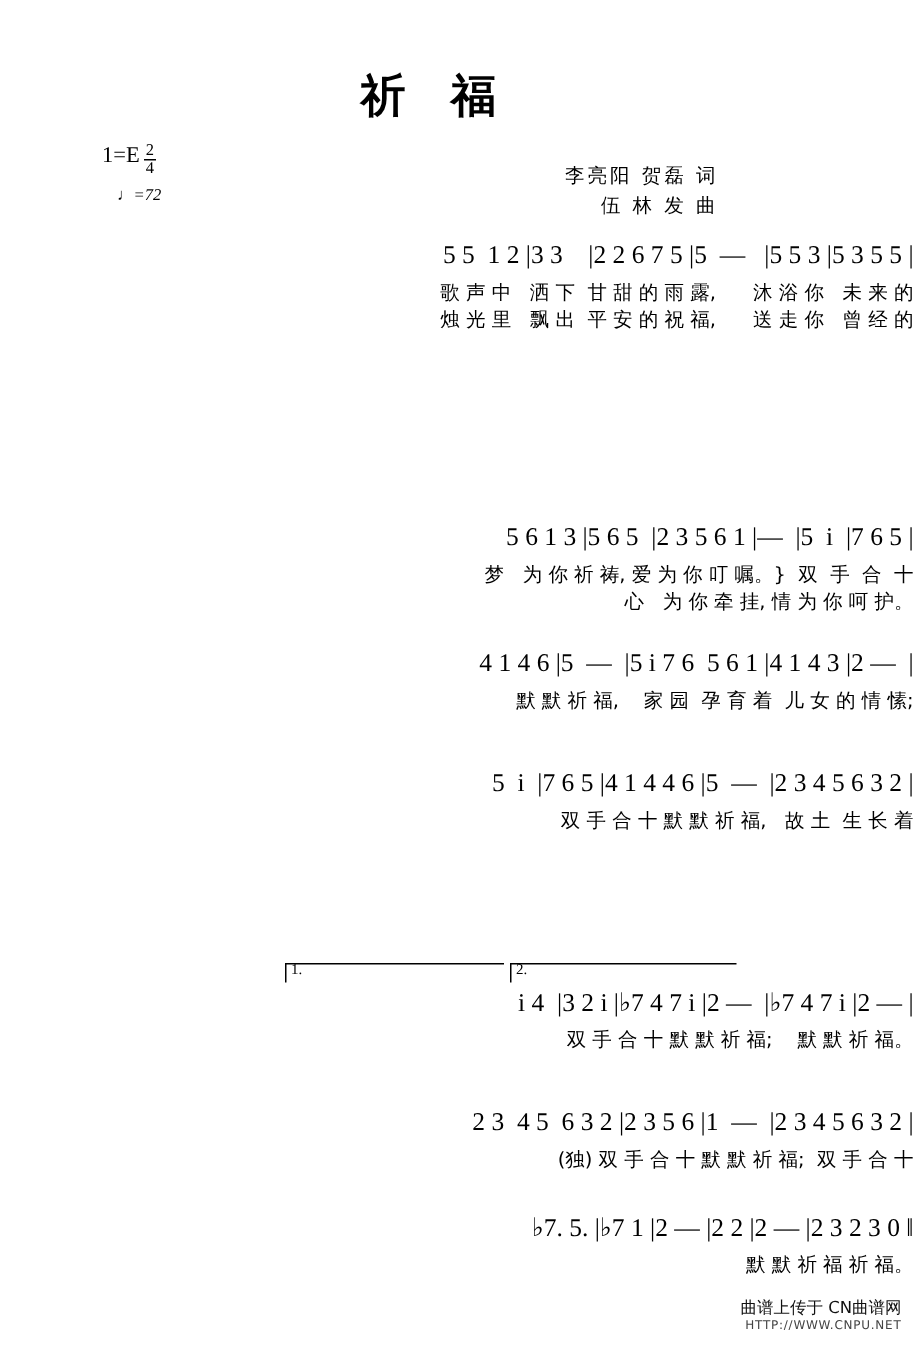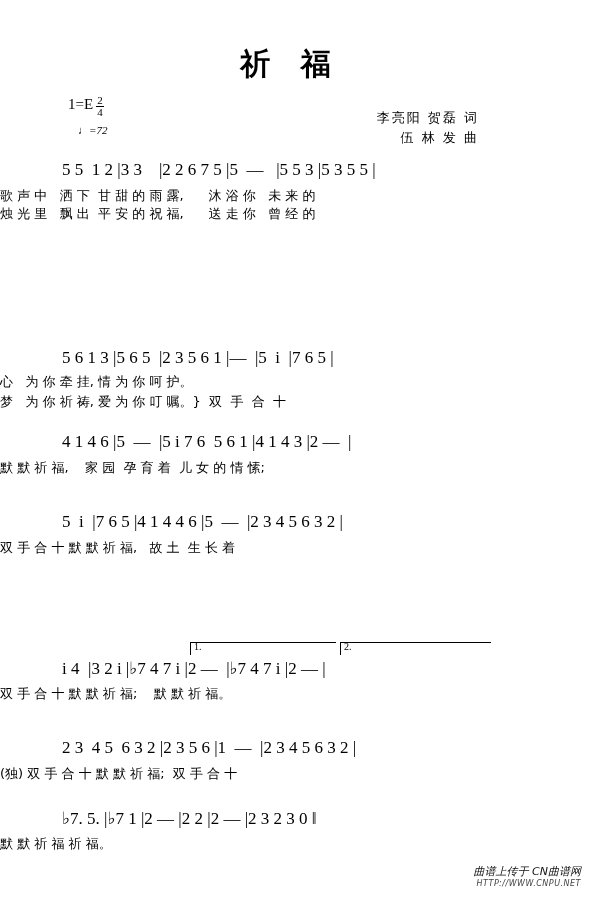--- a/index.html
+++ b/index.html
@@ -67,20 +67,21 @@
     font-size: 13px;
     line-height: 20px;
     font-family: "DejaVu Sans", sans-serif;
     text-align: right;
     letter-spacing: 2px;
   }
   .system {
     position: absolute;
     left: 0;
     width: 609px;
+    text-align: right;
   }
   .notes {
     position: relative;
     height: 26px;
     font-family: "Liberation Serif", serif;
     font-size: 17px;
     white-space: pre;
     padding-left: 62px;
     letter-spacing: 0px;
   }
@@ -90,25 +91,24 @@
     font-size: 13px;
     white-space: pre;
     height: 20px;
     line-height: 20px;
   }
   .lyric2 {
     margin-top: -2px;
   }
   .watermark {
     position: absolute;
-    right: 28px;
+    right: 8px;
     bottom: 12px;
     text-align: right;
     font-family: "DejaVu Sans", sans-serif;
-    font-style: italic;
   }
   .watermark .line1 { font-size: 11px; color: #111; }
   .watermark .line2 { font-size: 8px; color: #444; letter-spacing: 0.5px;}
 </style>
 </head>
 <body>
 
 <div class="sheet">
 
   <div class="title">祈 福</div>
@@ -131,22 +131,22 @@
 
   <div class="system" style="top:160px;">
     <div class="notes">5 5  1 2 |3 3    |2 2 6 7 5 |5  —   |5 5 3 |5 3 5 5 |</div>
     <div class="lyric">歌 声 中   洒 下  甘 甜 的 雨 露,      沐 浴 你   未 来 的</div>
     <div class="lyric lyric2">烛 光 里   飘 出  平 安 的 祝 福,      送 走 你   曾 经 的</div>
   </div>
 
 
   <div class="system" style="top:348px;">
     <div class="notes">5 6 1 3 |5 6 5  |2 3 5 6 1 |—  |5  i  |7 6 5 |</div>
+    <div class="lyric">梦   为 你 祈 祷, 爱 为 你 叮 嘱。}  双  手  合  十</div>
     <div class="lyric lyric2">心   为 你 牵 挂, 情 为 你 呵 护。</div>
-    <div class="lyric">梦   为 你 祈 祷, 爱 为 你 叮 嘱。}  双  手  合  十</div>
   </div>
 
   <div class="system" style="top:432px;">
     <div class="notes">4 1 4 6 |5  —  |5 i 7 6  5 6 1 |4 1 4 3 |2 —  |</div>
     <div class="lyric">默 默 祈 福,    家 园  孕 育 着  儿 女 的 情 愫;</div>
   </div>
 
   <div class="system" style="top:512px;">
     <div class="notes">5  i  |7 6 5 |4 1 4 4 6 |5  —  |2 3 4 5 6 3 2 |</div>
     <div class="lyric">双 手 合 十 默 默 祈 福,   故 土  生 长 着</div>

